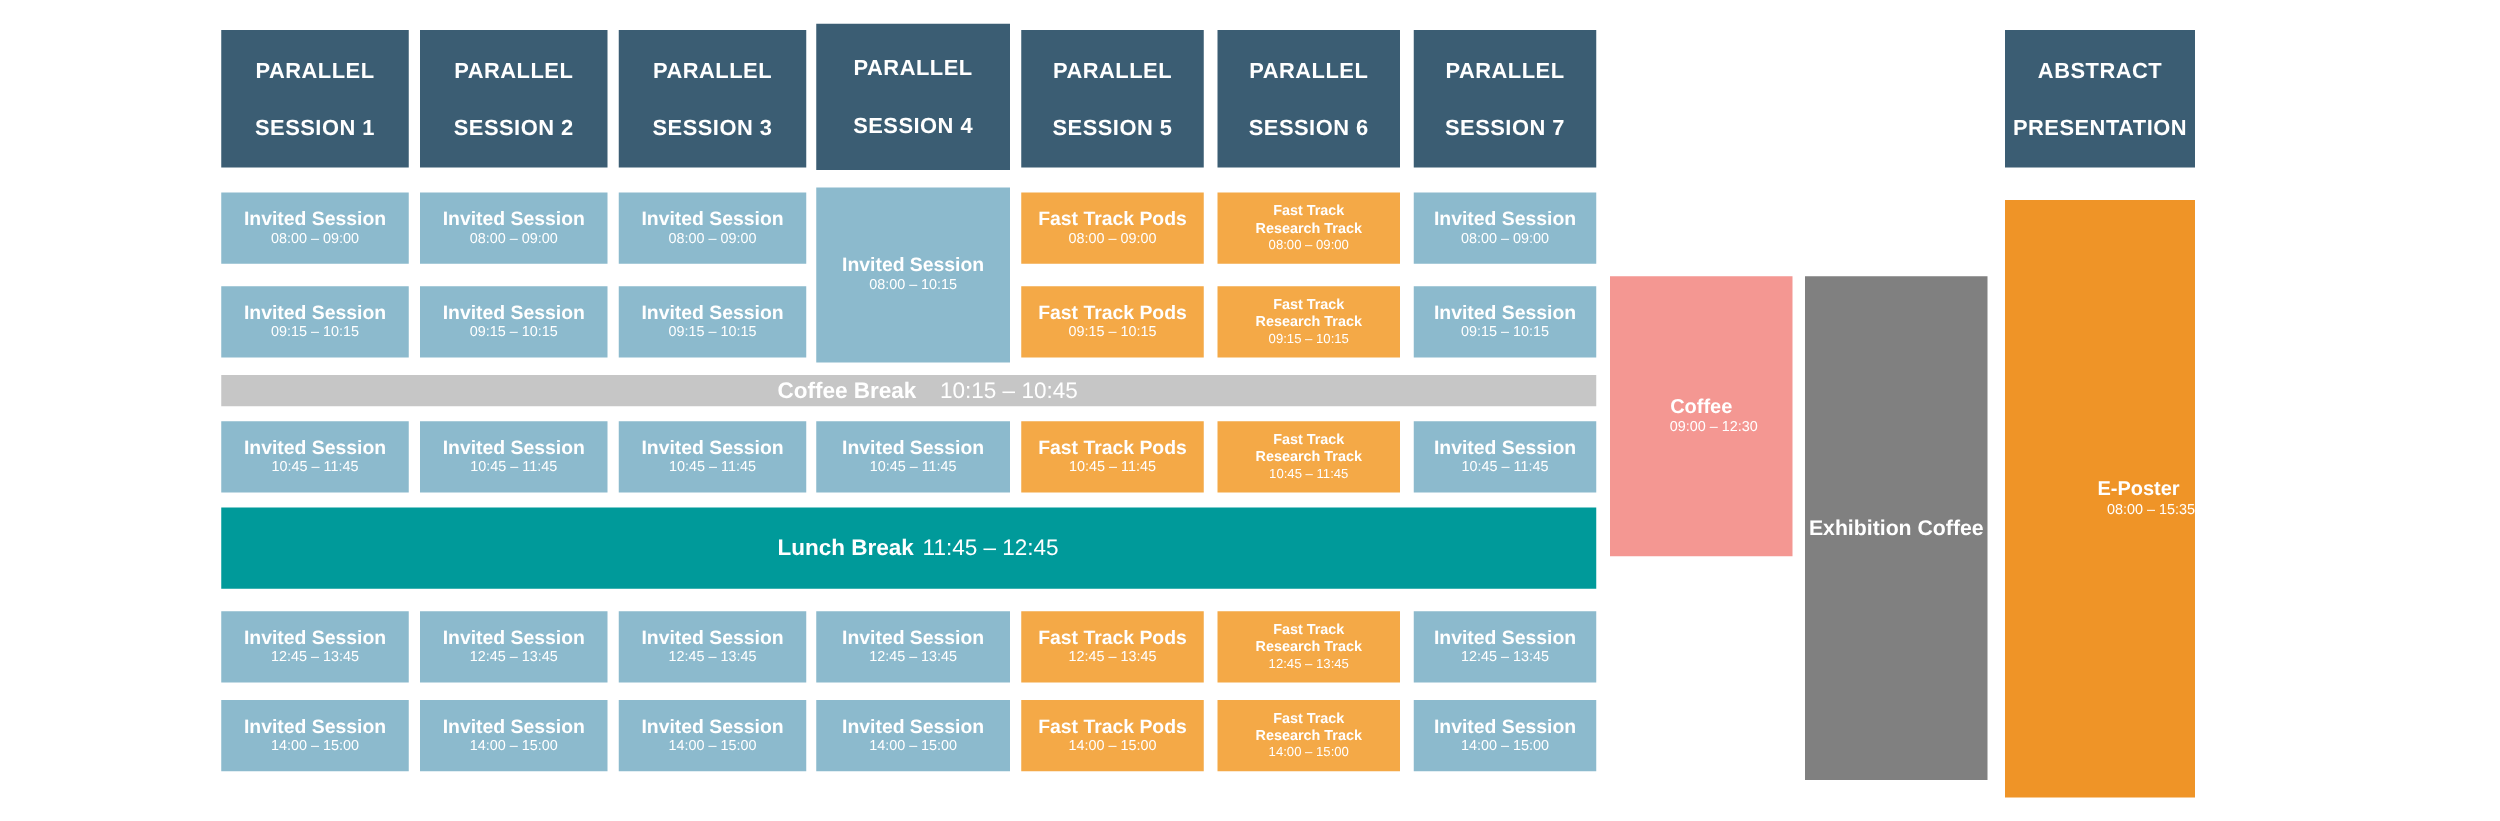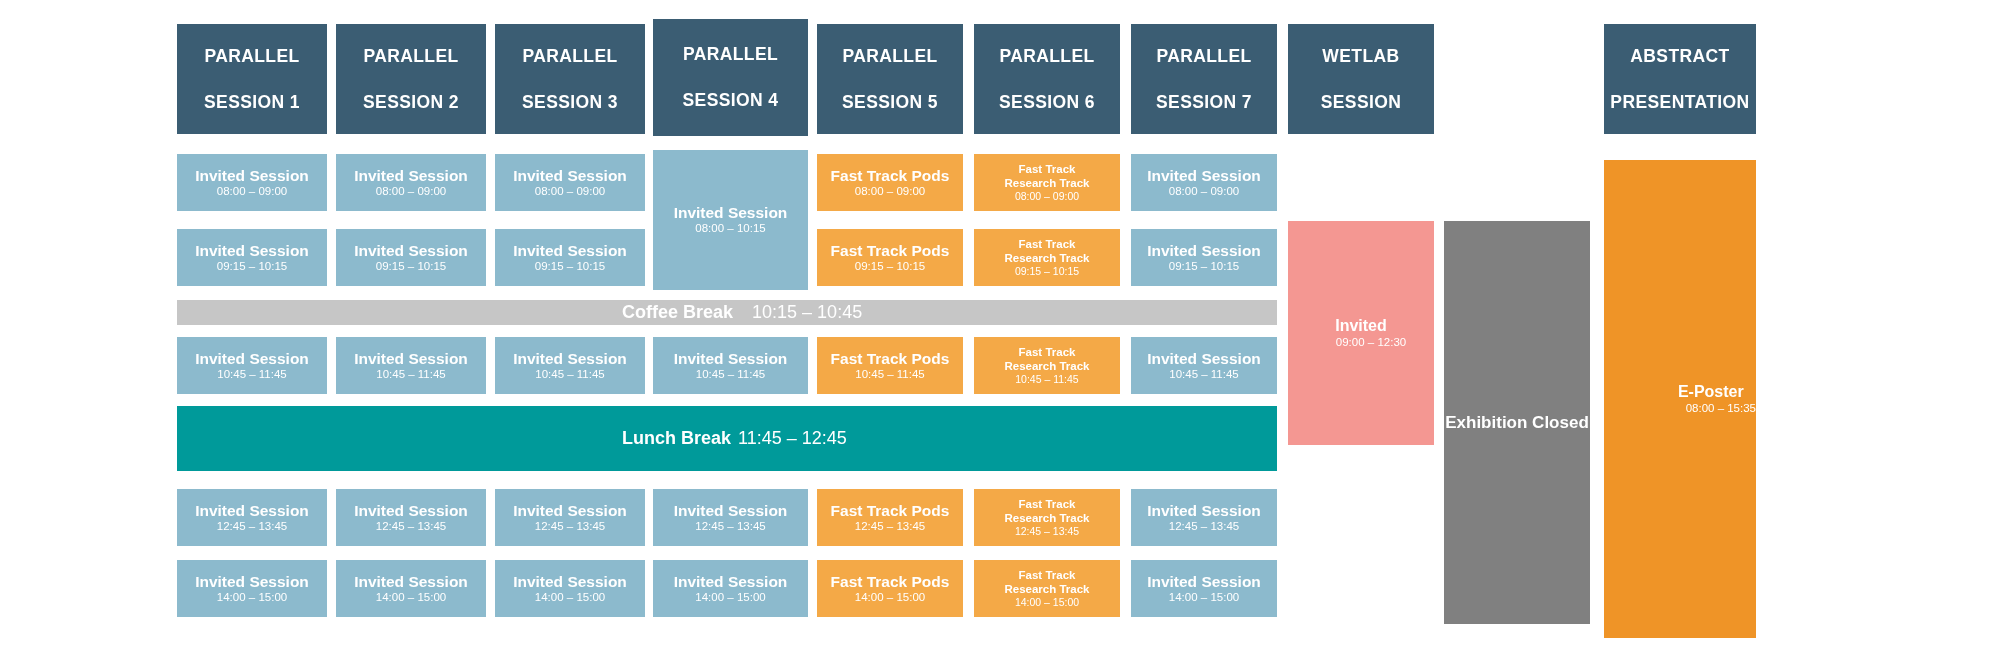--- a/index.html
+++ b/index.html
@@ -142,26 +142,20 @@
       <span>PARALLEL</span><br>
       <span>SESSION 6</span>
     </span>
   </div>
   <div class="abs colhead" style="left: 1131px; top: 24px; width: 146px; height: 110px; background: rgb(59, 93, 115);">
     <span>
       <span>PARALLEL</span><br>
       <span>SESSION 7</span>
     </span>
   </div>
-  <div class="abs colhead" style="left: 1288px; top: 24px; width: 146px; height: 110px; background: rgb(59, 93, 115);">
-    <span>
-      <span>WETLAB</span><br>
-      <span>SESSION</span>
-    </span>
-  </div>
   <div class="abs colhead" style="left: 1604px; top: 24px; width: 152px; height: 110px; background: rgb(59, 93, 115);">
     <span>
       <span>ABSTRACT</span><br>
       <span>PRESENTATION</span>
     </span>
   </div>
 
   <div class="abs cell blue" style="left: 177px; top: 154px; width: 150px; height: 57px; background: rgb(140, 186, 205);">
     <div class="ttl">Invited Session</div>
     <div class="tm">08:00 – 09:00</div>
@@ -314,27 +308,27 @@
     <div class="ttl">Research Track</div>
     <div class="tm">14:00 – 15:00</div>
   </div>
   <div class="abs cell blue" style="left: 1131px; top: 560px; width: 146px; height: 57px; background: rgb(140, 186, 205);">
     <div class="ttl">Invited Session</div>
     <div class="tm">14:00 – 15:00</div>
   </div>
 
   <div class="abs sidelabel cell pink" style="left: 1288px; top: 221px; width: 146px; height: 224px; background: rgb(244, 151, 146);">
     <div>
-      <div class="ttl">Invited</div>
+      <div class="ttl">Coffee</div>
       <div class="tm">09:00 – 12:30</div>
     </div>
   </div>
 
   <div class="abs sidelabel exh cell grey" style="left: 1444px; top: 221px; width: 146px; height: 403px; background: rgb(128, 128, 128);">
-    <div class="ttl">Exhibition Closed</div>
+    <div class="ttl">Exhibition Coffee</div>
   </div>
 
   <div class="abs sidelabel cell eposter" style="left: 1604px; top: 160px; width: 152px; height: 478px; background: rgb(239, 148, 39);">
     <div>
       <div class="ttl">E-Poster</div>
       <div class="tm">08:00 – 15:35</div>
     </div>
   </div>
 
 </div>

